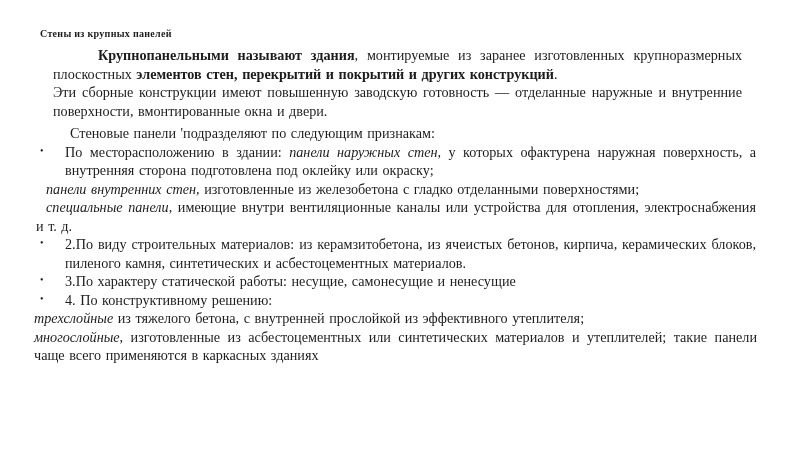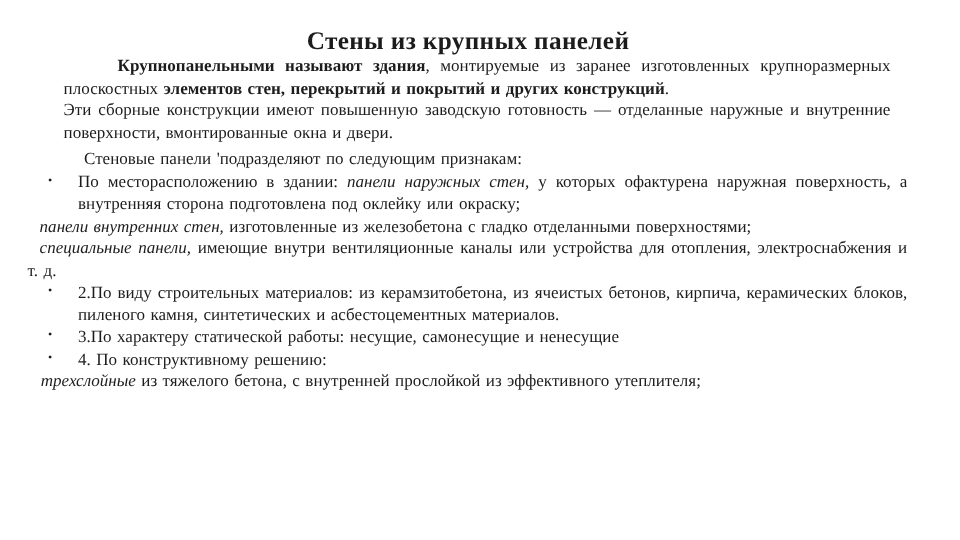--- a/index.html
+++ b/index.html
@@ -10,24 +10,23 @@
   }
   .slide {
     position: absolute; inset: 0;
     background: #ffffff;
     font-family: "Liberation Serif", serif;
     color: #1c1c1c;
     padding-top: 24px;
     box-sizing: border-box;
   }
   .title {
-    font-size: 21px;
+    font-size: 10px;
     font-weight: bold;
     line-height: 20px;
-    text-align: center;
     margin: 0 60px 2px 40px;
     letter-spacing: 0.3px;
   }
   .para {
     font-size: 14.2px;
     line-height: 18.5px;
     margin: 0 58px 0 53px;
     word-spacing: 1px;
   }
   .justify { text-align: justify; text-align-last: left; }
@@ -38,21 +37,21 @@
     position: relative;
     margin: 0 44px 0 38px;
     padding-left: 27px;
   }
   .bullet .marker {
     position: absolute;
     left: 2px; top: -1px;
     font-size: 10px;
     line-height: 18.5px;
   }
-  .flush  { margin: 0 44px 0 23px; }
+  .flush  { margin: 0 44px 0 36px; }
   .flush2 { margin: 0 43px 0 34px; }
   .b { font-weight: bold; margin-top: 48px; }
   .i { font-style: italic; }
   .u { text-decoration: underline; }
 </style>
 </head>
 <body>
 
 <div class="slide">
   <h1 class="title">Стены из крупных панелей</h1>
@@ -60,14 +59,15 @@
       <p class="para  justify indent-lg"><span class="b">Крупнопанельными называют здания</span><span class="">, монтируемые из заранее изготовленных крупноразмерных плоскостных </span><span class="b">элементов стен, перекрытий и покрытий и других конструкций</span><span class="">.</span></p>
       <p class="para  justify"><span class="">Эти сборные конструкции имеют повышенную заводскую готовность — отделанные наружные и внутренние поверхности, вмонтированные окна и двери.</span></p>
       <p class="para subhead"><span class="">Стеновые панели 'подразделяют по следующим признакам:</span></p>
       <p class="para bullet justify"><span class="marker">•</span><span class="">По месторасположению в здании: </span><span class="i">панели наружных стен,</span><span class=""> у которых офактурена наружная поверхность, а внутренняя сторона подготовлена под оклейку или окраску;</span></p>
       <p class="para flush indent-sm"><span class="i">панели внутренних стен,</span><span class=""> изготовленные из железобетона с гладко отделанными поверхностями;</span></p>
       <p class="para flush justify indent-sm"><span class="i">специальные панели,</span><span class=""> имеющие внутри вентиляционные каналы или устройства для отопления, электроснабжения и т. д.</span></p>
       <p class="para bullet justify"><span class="marker">•</span><span class="">2.По виду строительных материалов: из керамзитобетона, из ячеистых бетонов, кирпича, керамических блоков, пиленого камня, синтетических и асбестоцементных материалов.</span></p>
       <p class="para bullet"><span class="marker">•</span><span class="">3.По характеру статической работы: несущие, самонесущие и ненесущие</span></p>
       <p class="para bullet"><span class="marker">•</span><span class="">4. По конструктивному решению:</span></p>
       <p class="para flush2"><span class="i">трехслойные</span><span class=""> из тяжелого бетона, с внутренней прослойкой из эффективного утеплителя;</span></p>
+      <p class="para flush2 justify"><span class="i">многослойные</span><span class="">, изготовленные из асбестоцементных или синтетических материалов и утеплителей; такие панели чаще всего применяются в каркасных зданиях</span></p>
     </div>
 </div>
 
 </body></html>

